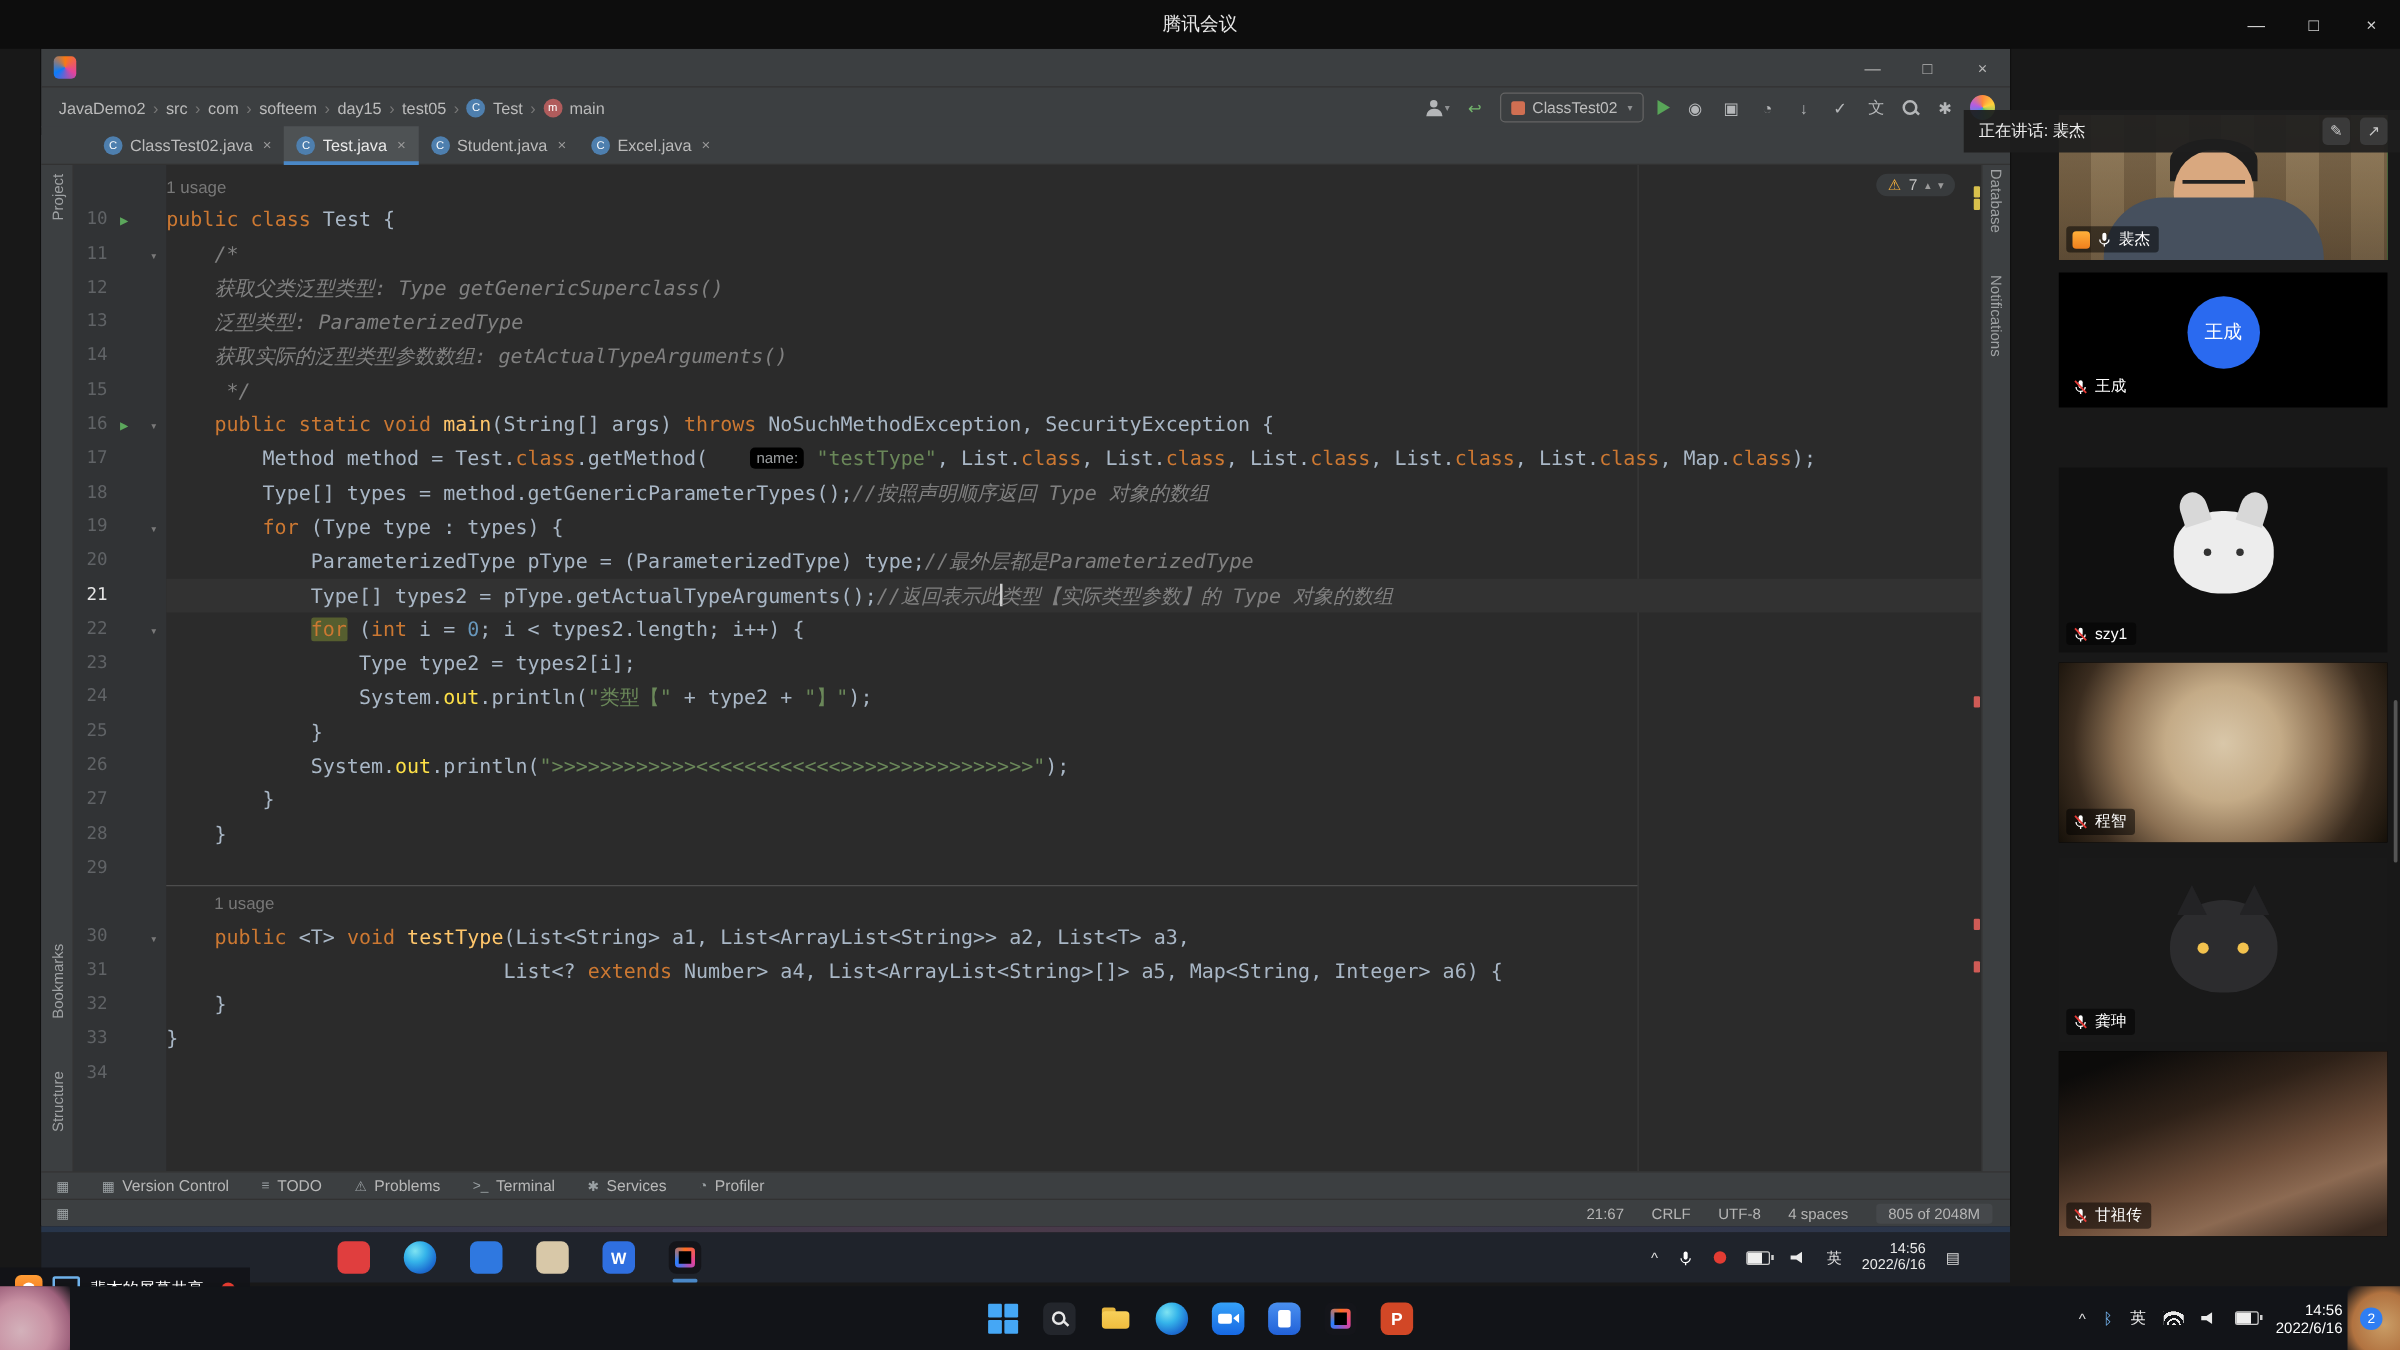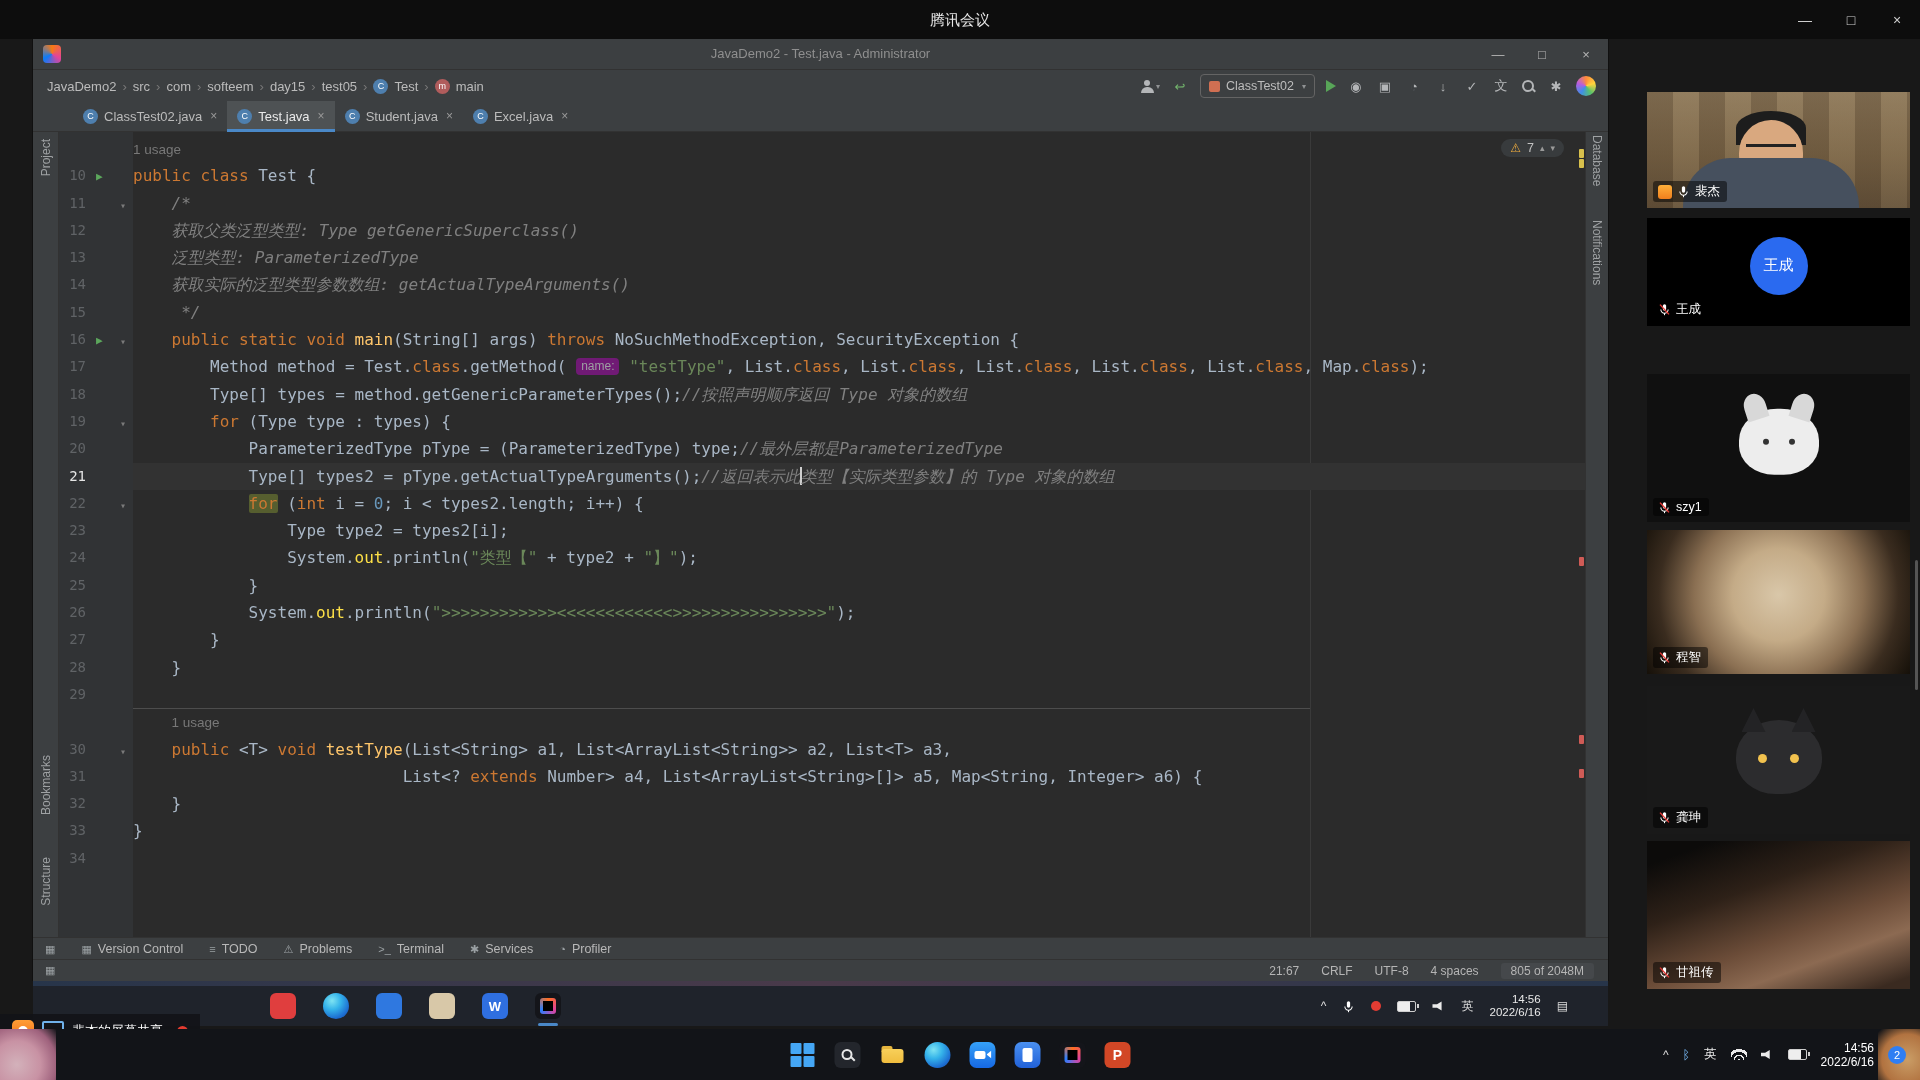--- a/index.html
+++ b/index.html
@@ -70,21 +70,21 @@
   .crow.sep .ctext::before{content:"";position:absolute;left:0;top:0;width:1177px;height:1px;background:#4d4d4d;}
   .hint{color:#787878;font-size:13.5px;font-family:"Liberation Sans",sans-serif;}
   .kw{color:#cc7832;}
   .cm{color:#808080;font-style:italic;}
   .st{color:#6a8759;}
   .nu{color:#6897bb;}
   .fd{color:#fde047;}
   .mt{color:#ffc66b;}
   .pm{color:#a9b7c6;}
   .hl{background:#565e2f;border-radius:2px;}
-  .in{display:inline-block;background:#701a75;color:#9da0a2;border-radius:4px;font-size:12px;line-height:17px;padding:0 5px;font-family:"Liberation Sans",sans-serif;font-style:normal;vertical-align:2px;}
+  .in{display:inline-block;background:#000000;color:#9da0a2;border-radius:4px;font-size:12px;line-height:17px;padding:0 5px;font-family:"Liberation Sans",sans-serif;font-style:normal;vertical-align:2px;margin-left:24px;}
   .caret{display:inline-block;width:2px;height:18px;background:#cfcfcf;vertical-align:-3px;margin:0 -1px;}
   .inspect{position:absolute;right:22px;top:8px;display:flex;align-items:center;gap:6px;background:rgba(58,61,63,.9);border-radius:9px;padding:2px 9px;z-index:4;}
   .inspect .w{color:#f4af3d;font-size:12px;}
   .inspect .n{color:#c2c2c2;font-size:12.5px;}
   .inspect .ch{color:#9a9a9a;font-size:9px;}
   .smark{position:absolute;right:2px;width:5px;height:9px;border-radius:1px;z-index:4;}
 
   .ide-tools{position:absolute;left:0;right:0;top:898px;height:22px;background:#3c3f41;border-top:1px solid #323232;display:flex;align-items:center;padding-left:12px;gap:26px;font-size:12.5px;color:#b8b8b8;}
   .toolitem{display:flex;align-items:center;gap:6px;}
   .tglyph{color:#9aa0a3;font-size:11px;}
@@ -188,21 +188,20 @@
     <div class="winctl">
       <div class="wc">—</div>
       <div class="wc">□</div>
       <div class="wc">×</div>
     </div>
   </div>
 
   <div class="ide">
     <div class="ide-titlebar">
       <span class="ide-logo"></span>
-      <div class="ide-title">JavaDemo2 - Test.java - Administrator</div>
       <div class="ide-ctl">
         <div class="iwc">—</div>
         <div class="iwc">□</div>
         <div class="iwc">×</div>
       </div>
     </div>
     <div class="ide-toolbar">
       <div class="crumbs" id="ide-crumbs">
           <span class="citem">JavaDemo2</span>
           <span class="csep">›</span>
@@ -379,20 +378,27 @@
       </div>
   </div>
 
   <div class="share-pill">
     <span class="spill-appic"></span>
     <span class="spill-mon"></span>
     <span class="spill-label">裴杰的屏幕共享</span>
     <span class="spill-rec"></span>
   </div>
 
+  <div class="banner">
+    <span class="banner-text">正在讲话: 裴杰</span>
+    <span class="banner-icons">
+      <span class="bic">✎</span>
+      <span class="bic">↗</span>
+    </span>
+  </div>
 
   <div id="panel">
       <div class="tile speaking" style="top: 92px; height: 116px;">
         <div class="vd">
           <div class="shelf"></div>
           <div class="hair"></div>
           <div class="head"></div>
           <div class="glasses"></div>
           <div class="bodyp"></div>
         </div>

